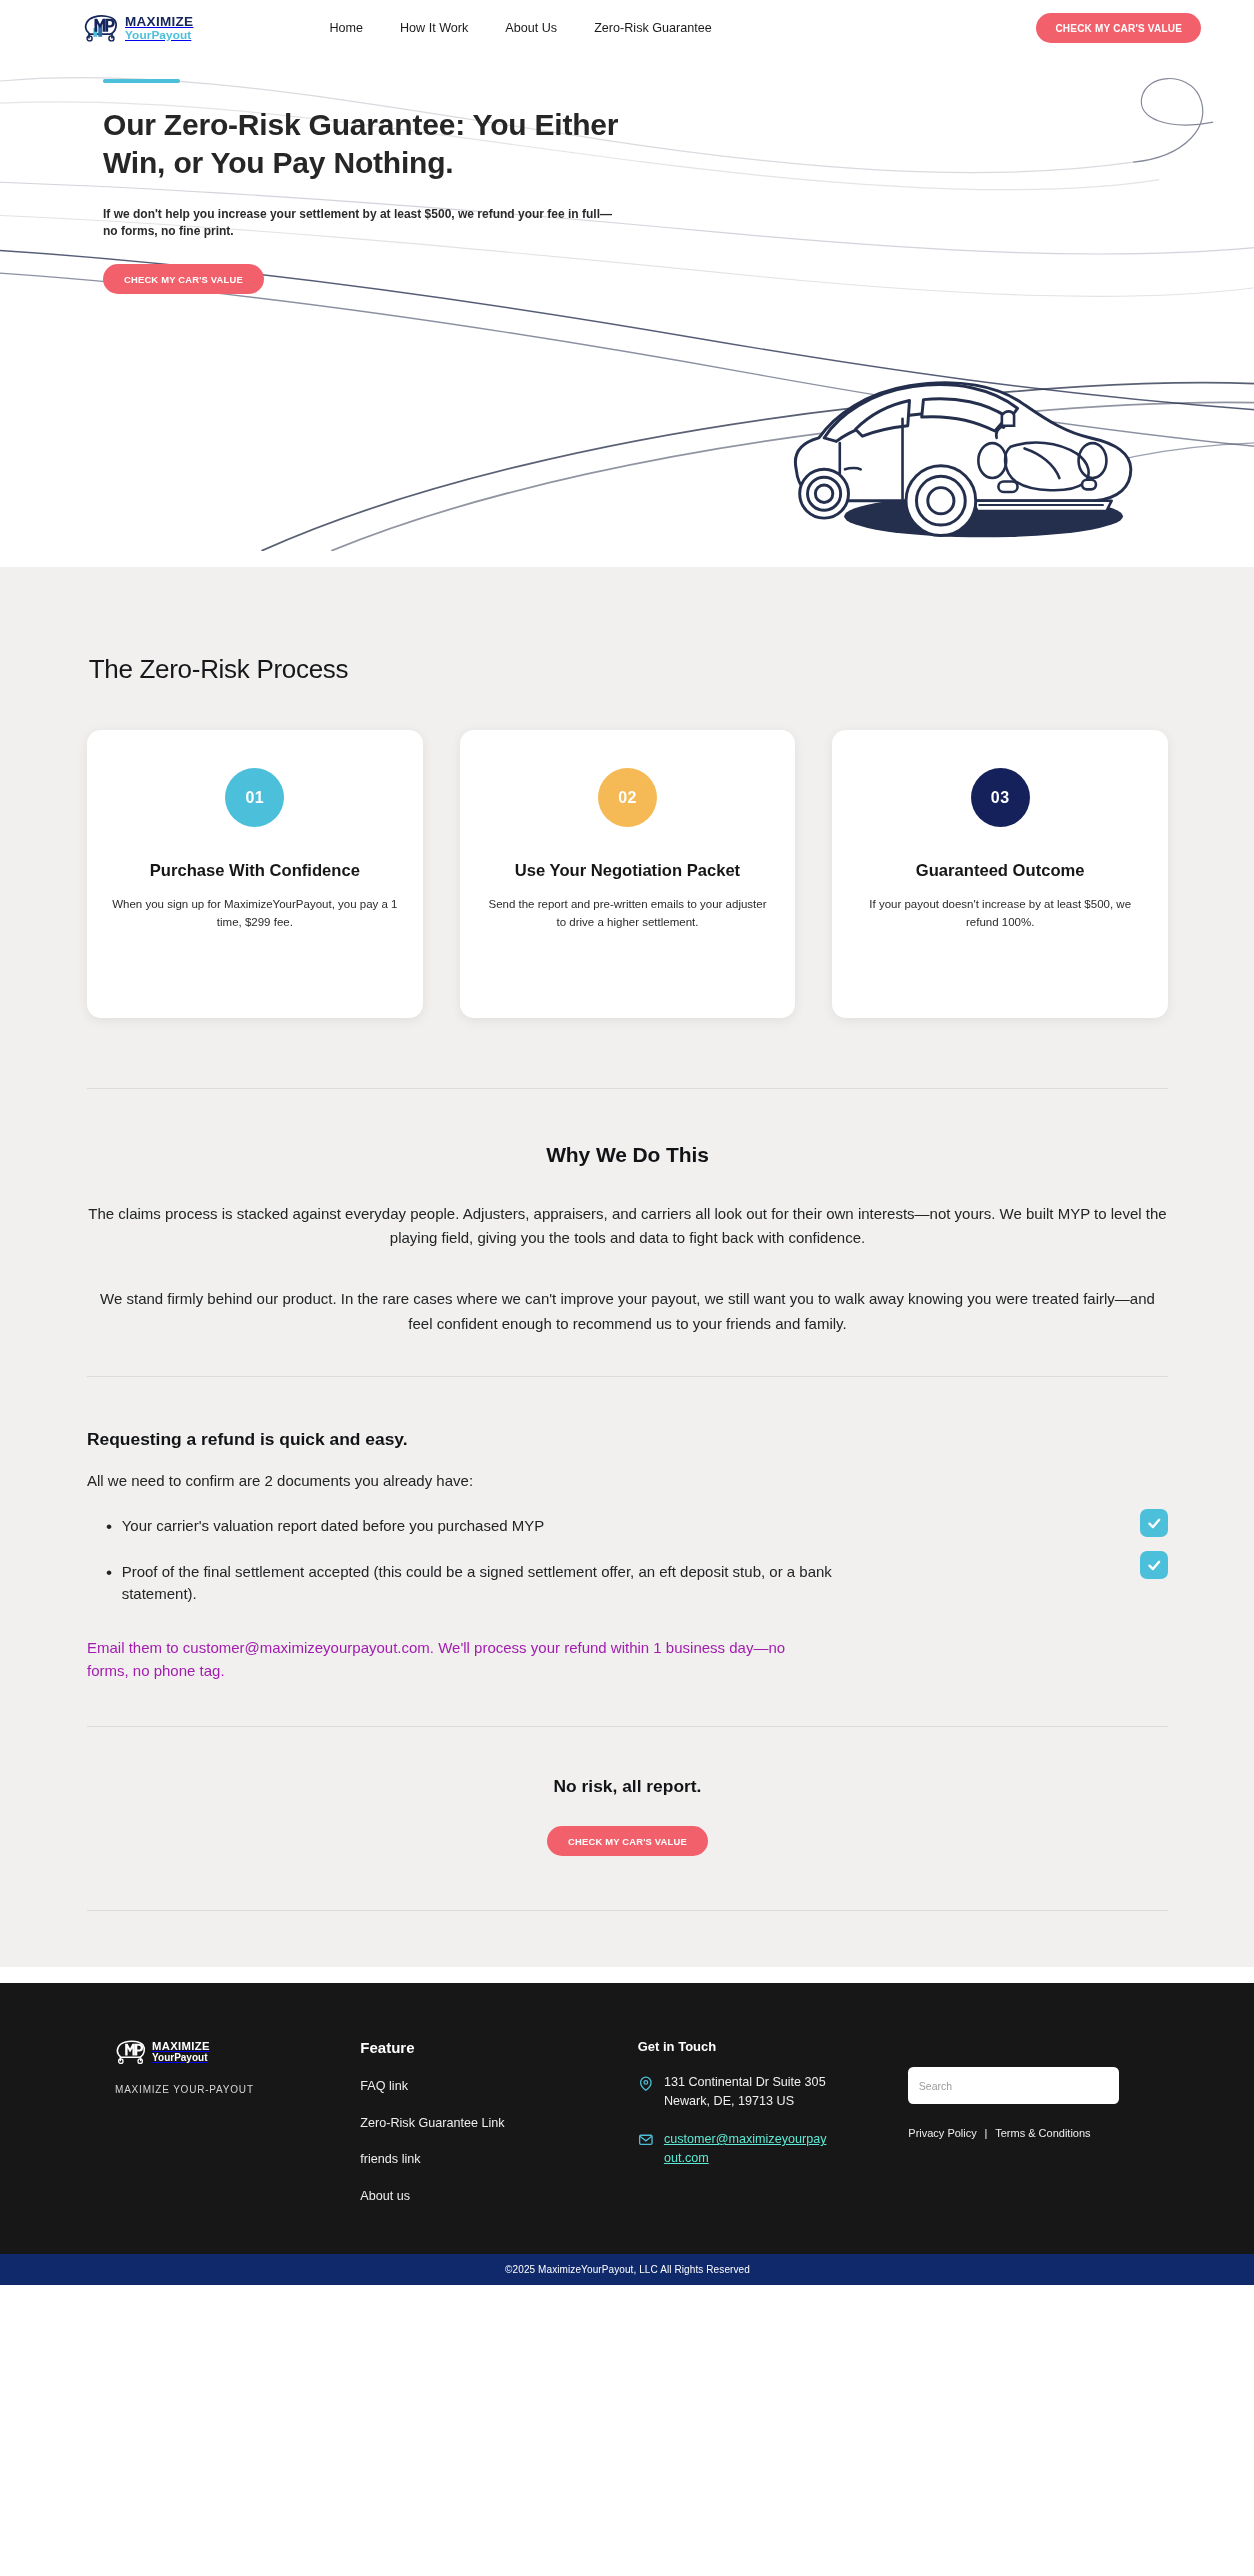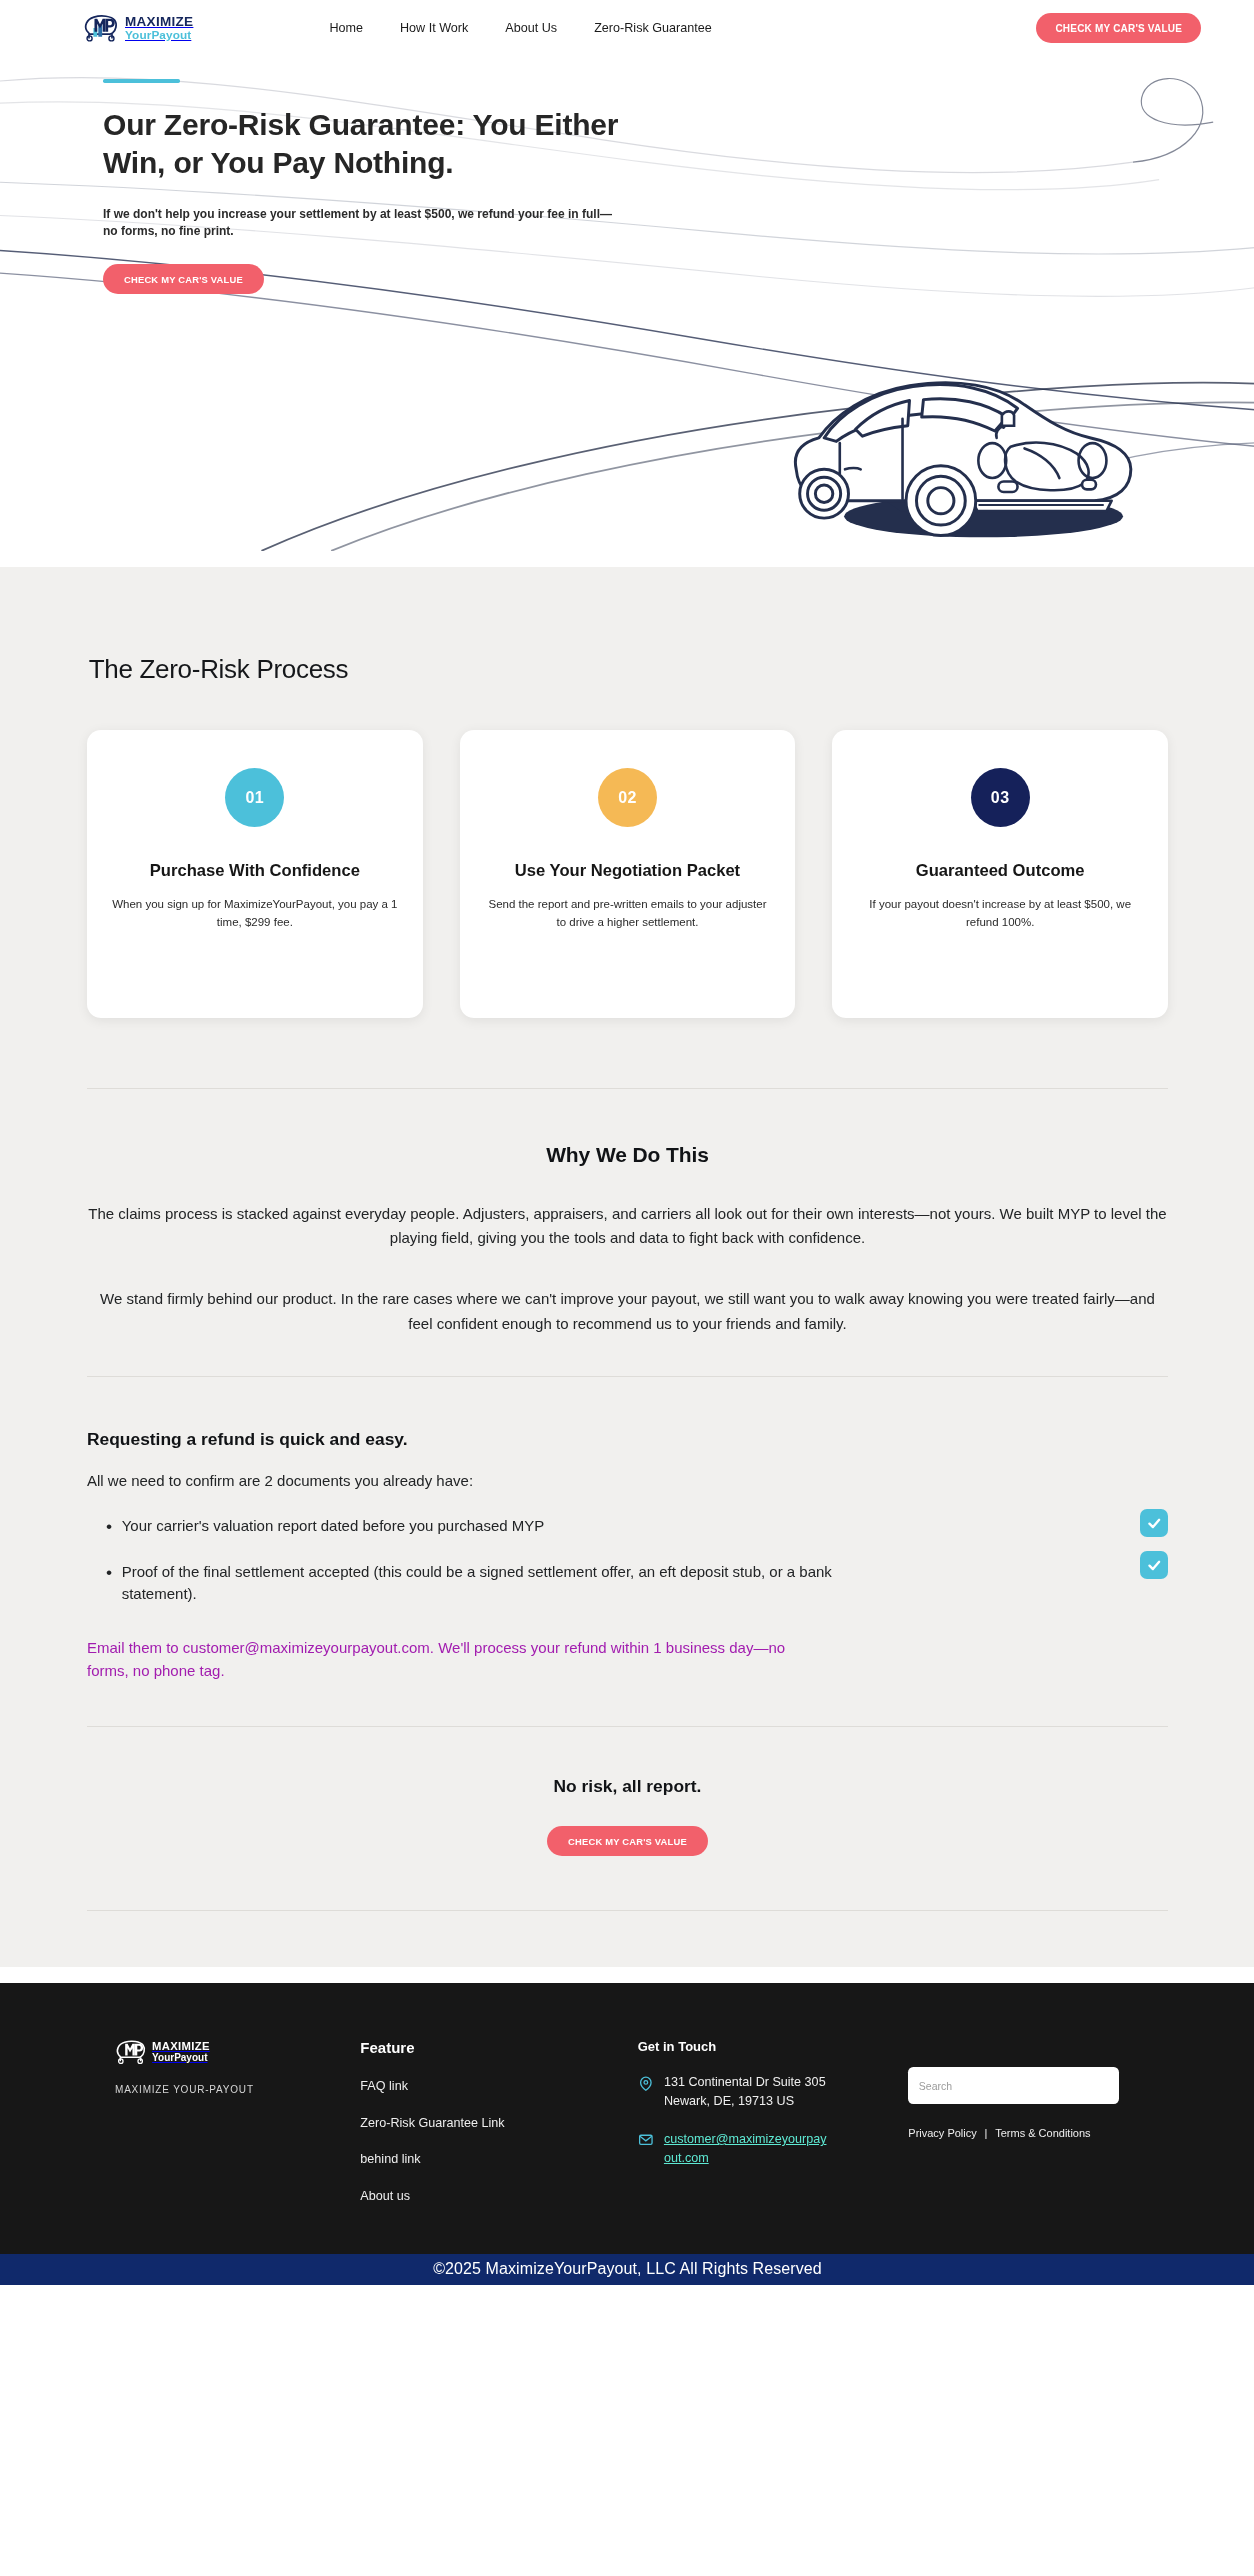--- a/index.html
+++ b/index.html
@@ -238,21 +238,21 @@
     font-family: inherit; font-size: 10.5px; color: #333;
   }
   .search-input::placeholder { color: #9b9b9b; }
   .legal { margin-top: 22.7px; display: flex; align-items: center; gap: 7.8px; }
   .legal a { font-size: 11px; color: #efefef; text-decoration: none; }
   .legal .sep { color: #efefef; font-size: 11px; }
 
   .copyright {
     background: #10296b; width: 1255px; height: 31px;
     display: flex; align-items: center; justify-content: center;
-    color: #ffffff; font-size: 16px; letter-spacing: 0.1px;
+    color: #ffffff; font-size: 10px; letter-spacing: 0.1px;
   }
 </style>
 </head>
 <body>
 
 <div class="page">
 
   <section class="hero">
 
     <svg class="hero-bg-svg" viewBox="0 0 1440 632" aria-hidden="true">
@@ -445,21 +445,21 @@
             <span class="fbrand-bottom">YourPayout</span>
           </span>
         </a>
         <div class="ftagline">MAXIMIZE YOUR-PAYOUT</div>
       </div>
 
       <div class="fcol-links">
         <h4>Feature</h4>
         <a href="#">FAQ link</a>
         <a href="#">Zero-Risk Guarantee Link</a>
-        <a href="#">behind link</a>
+        <a href="#">friends link</a>
         <a href="#">About us</a>
       </div>
 
       <div class="fcol-contact">
         <h4>Get in Touch</h4>
 
         <div class="crow">
           <span class="ico">
             <svg width="15.7" height="17.4" viewBox="0 0 24 24" aria-hidden="true">
               <path d="M12 2 C7.6 2 4 5.6 4 10 C4 16 12 22 12 22 C12 22 20 16 20 10 C20 5.6 16.4 2 12 2 Z" fill="none" stroke="#4cc0da" stroke-width="2"></path>

